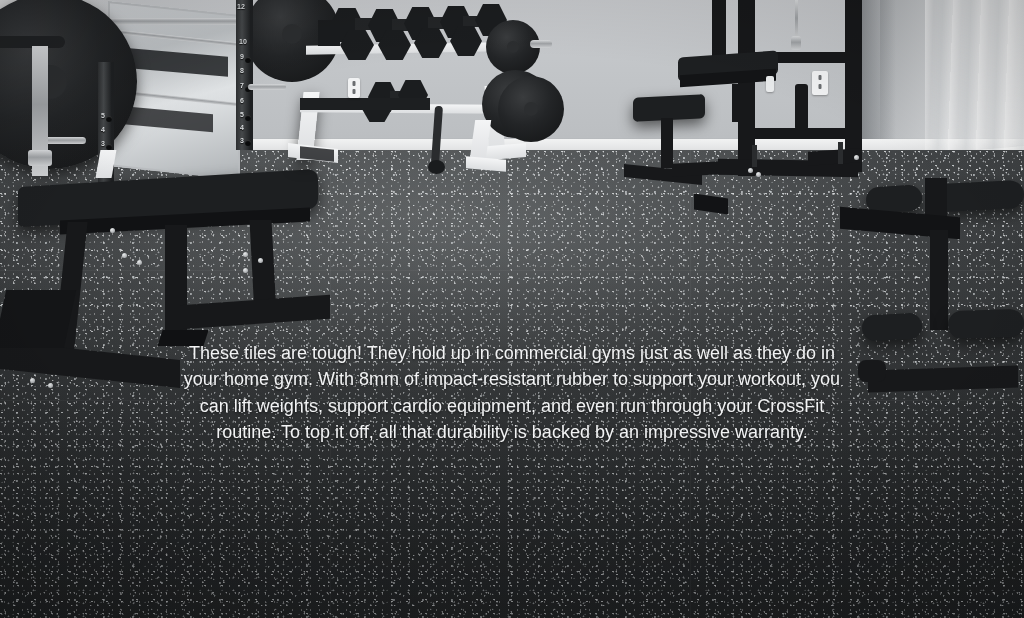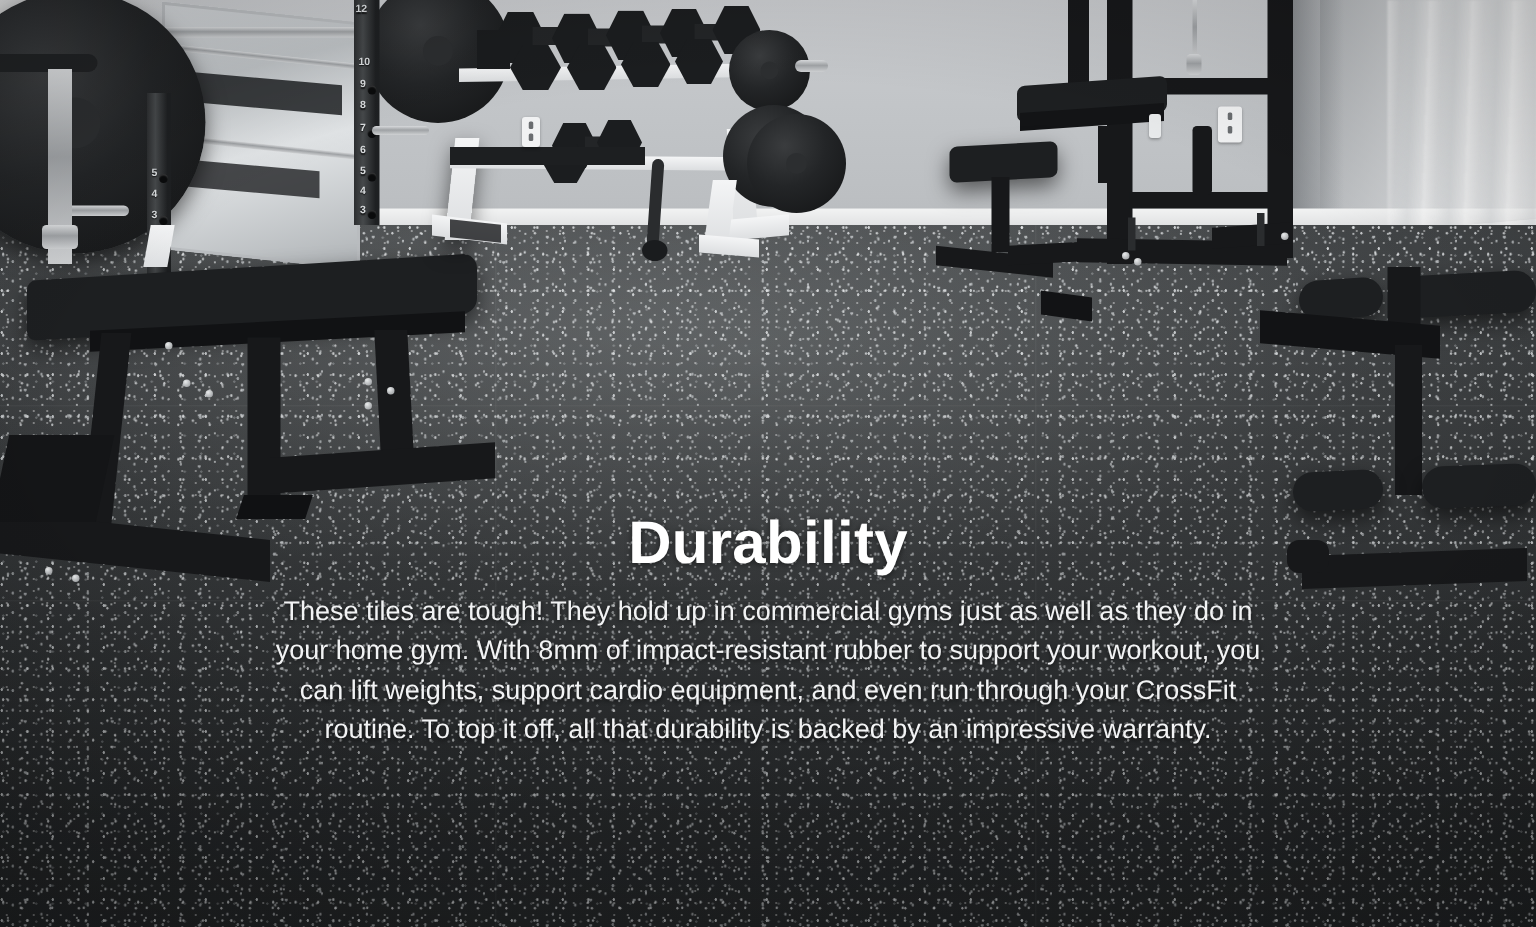--- a/index.html
+++ b/index.html
@@ -355,18 +355,17 @@
   <div class="eq soft shadowy" style="left:862px;top:314px;width:60px;height:26px;border-radius:13px;transform:rotate(-3deg);"></div>
   <div class="eq soft shadowy" style="left:948px;top:310px;width:76px;height:28px;border-radius:14px;transform:rotate(-2deg);"></div>
   <div class="eq" style="left:868px;top:368px;width:150px;height:22px;transform:skewY(-2deg);"></div>
   <div class="eq" style="left:858px;top:360px;width:28px;height:22px;border-radius:8px;"></div>
 
   <div class="eq" style="left:694px;top:196px;width:34px;height:16px;transform:skewY(8deg);background:#121315;"></div>
   <div class="eq" style="left:300px;top:148px;width:34px;height:12px;transform:skewY(6deg);background:#17181a;opacity:.8;"></div>
   <div class="eq" style="left:160px;top:330px;width:46px;height:16px;transform:skew(-18deg);background:#101113;"></div>
 
   <div class="overlay">
-    <h1>Durability</h1>
     <p>These tiles are tough! They hold up in commercial gyms just as well as they do in your home gym. With 8mm of impact-resistant rubber to support your workout, you can lift weights, support cardio equipment, and even run through your CrossFit routine. To top it off, all that durability is backed by an impressive warranty.</p>
   </div>
 
   <div class="vignette"></div>
 </div>
 
 </body></html>

